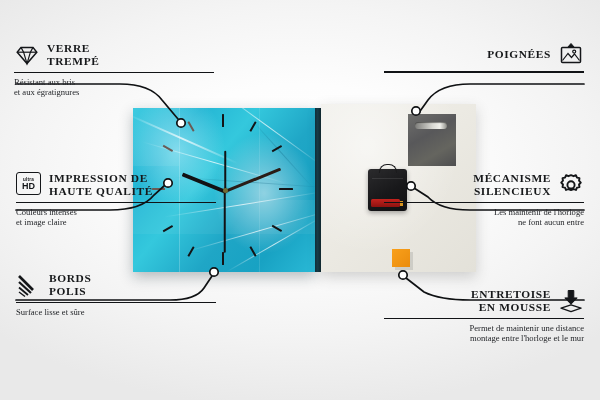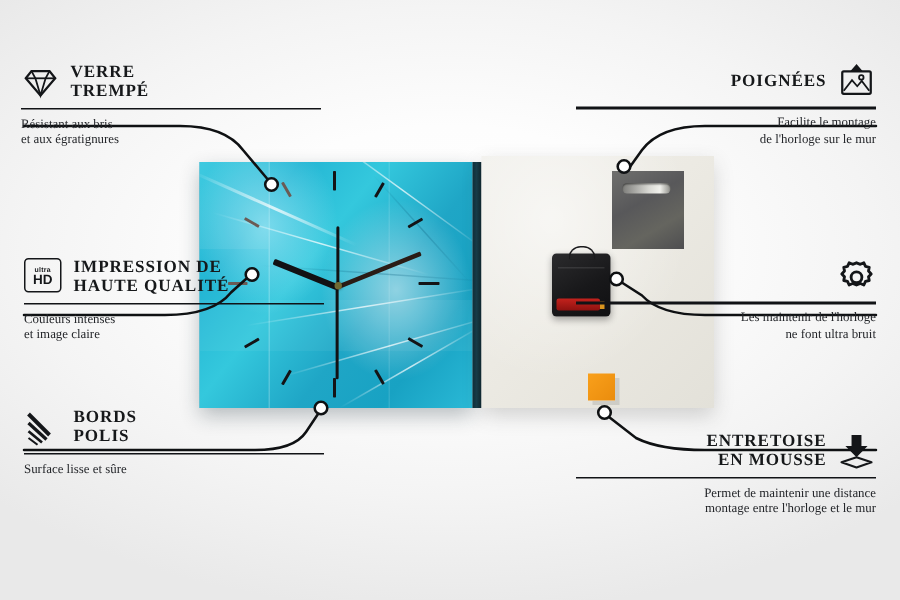--- a/index.html
+++ b/index.html
@@ -240,36 +240,36 @@
           <path d="M13 1.5 L9.5 5.5 H16.5 Z" fill="#141619" stroke-width="1"></path>
           <rect x="3.5" y="5.5" width="19" height="15" rx="1"></rect>
           <path d="M4.5 18.5 L10 11.5 L13.5 15.5 L16.5 12 L21.5 18.5" stroke-width="1.2"></path>
           <circle cx="16.2" cy="9.6" r="1.5" stroke-width="1.2"></circle>
         </g>
           </svg>
       </span>
       <span class="f-title"><span>POIGNÉES</span><br></span>
     </div>
     <div class="rule"></div>
-    <div class="f-desc"><span>Facilite le montage</span><br><span>de l'horloge sur le mur</span></div>
   </div>
 
   <div class="feature right" style="left:384px;top:172px;">
     <div class="f-head right">
       <span class="ico">
         <svg viewBox="0 0 26 26">
             <g fill="none" stroke="#141619" stroke-width="1.9">
           <path d="M13 3.2 l2.6 1.0 2.3-1.0 1.1 2.4 2.5 0.6 -0.5 2.5 1.8 1.9 -1.8 1.9 0.5 2.5 -2.5 0.6 -1.1 2.4 -2.3-1.0 -2.6 1.0 -2.6-1.0 -2.3 1.0 -1.1-2.4 -2.5-0.6 0.5-2.5 -1.8-1.9 1.8-1.9 -0.5-2.5 2.5-0.6 1.1-2.4 2.3 1.0 Z" stroke-linejoin="round"></path>
           <circle cx="13" cy="12.9" r="3.6"></circle>
         </g>
           </svg>
       </span>
-    </div>
-    <div class="rule"></div>
-    <div class="f-desc"><span>Les maintenir de l'horloge</span><br><span>ne font ultra bruit</span></div>
+      <span class="f-title"><span>MÉCANISME</span><br><span>SILENCIEUX</span></span>
+    </div>
+    <div class="rule"></div>
+    <div class="f-desc"><span>Les maintenir de l'horloge</span><br><span>ne font aucun entre</span></div>
   </div>
 
   <div class="feature right" style="left:384px;top:288px;width:200px;">
     <div class="f-head right">
       <span class="ico">
         <svg viewBox="0 0 26 26">
             <g fill="#141619" stroke="#141619">
           <path d="M10.2 2.5 h5.6 v7.4 h3.4 L13 16.2 L6.8 9.9 h3.4 Z" stroke-width="1"></path>
           <path d="M13 16.8 L23 20.2 L13 23.6 L3 20.2 Z" fill="none" stroke-width="1.4" stroke-linejoin="round"></path>
         </g>

